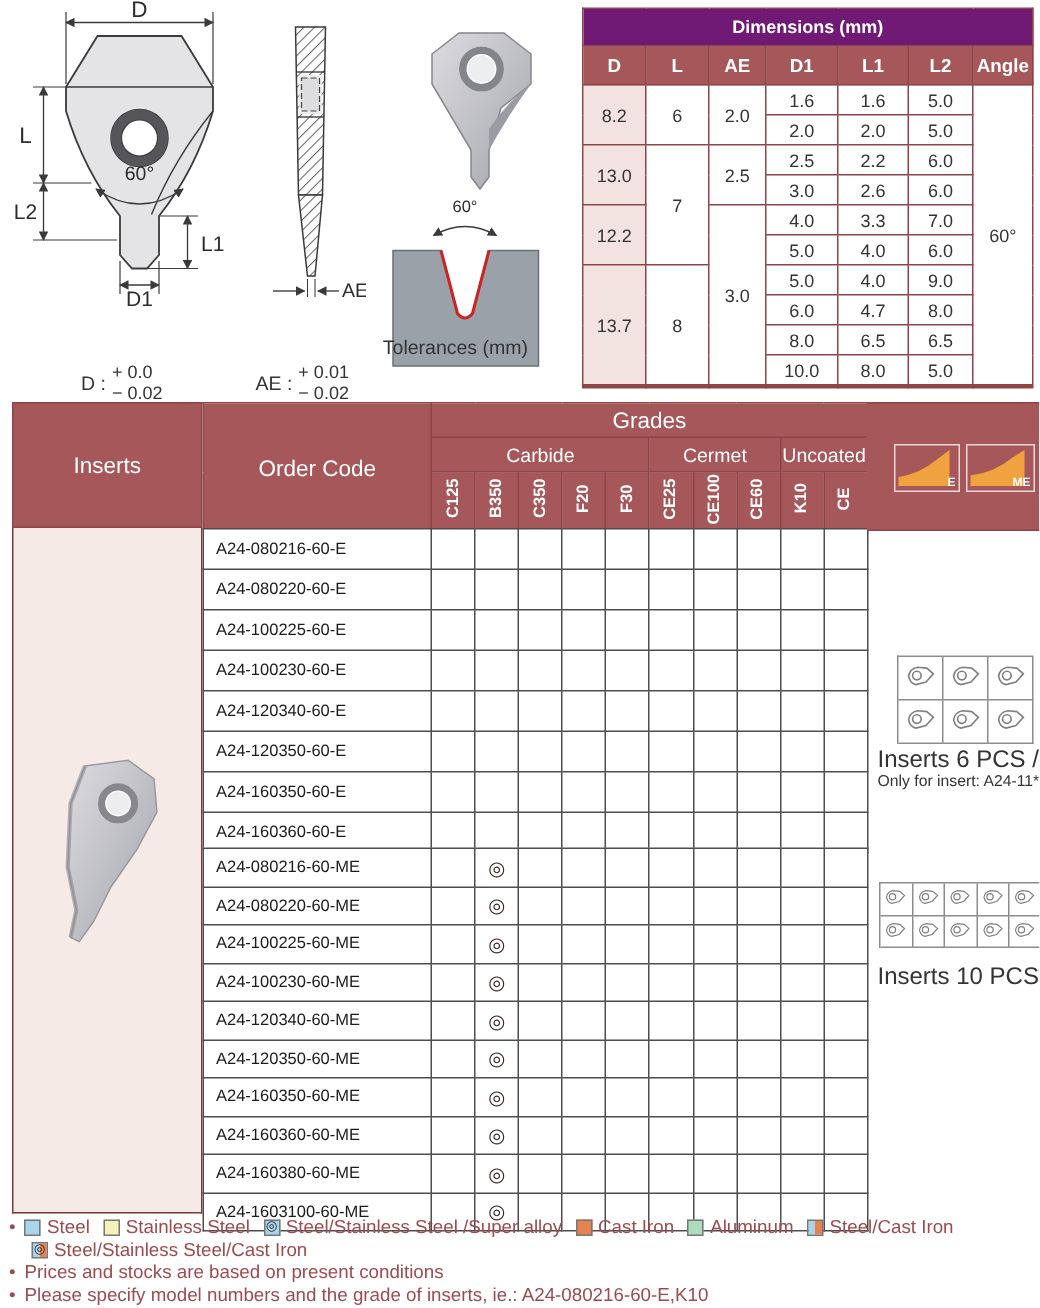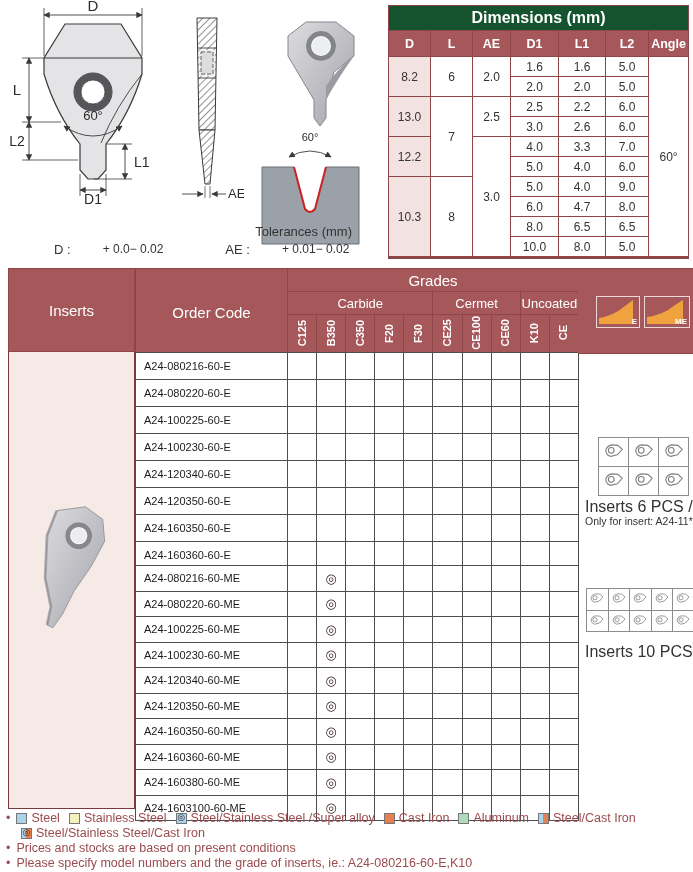--- a/index.html
+++ b/index.html
@@ -4,21 +4,21 @@
 <style>
   html,body{margin:0;padding:0;background:#fff;}
   .page{position:relative;width:693px;height:872px;background:#ffffff;
         font-family:"Liberation Sans",sans-serif;overflow:hidden;}
   .abs{position:absolute;}
 
   
   .dim-table table{border-collapse:collapse;table-layout:fixed;width:300px;}
   .dim-table td,.dim-table th{border:1px solid #8E4548;text-align:center;
       font-size:12px;color:#333;height:19px;padding:0;background:#fff;}
-  .dim-table .title{background:#14532d;color:#fff;font-size:16px;height:24px;font-weight:bold;}
+  .dim-table .title{background:#701a75;color:#fff;font-size:12px;height:24px;font-weight:bold;}
   .dim-table th{background:#A6575A;color:#fff;font-size:12.5px;height:25px;font-weight:bold;}
   .dim-table td.dcol{background:#F3E3E0;}
   .dim-table table{border-bottom:3px solid #8E4548;}
 
   
   .mt{border-collapse:collapse;table-layout:fixed;width:443px;background:#fff;}
   .mt th{background:#A6575A;color:#fff;border:1px solid #8E4548;padding:0;font-weight:normal;}
   .hdr .grades{font-size:15px;height:22px;}
   .hdr .group{font-size:13px;height:22px;}
   .hdr .vcell{height:40px;vertical-align:middle;text-align:center;}
@@ -57,21 +57,21 @@
       display:flex;align-items:center;justify-content:center;}
   .cap{font-size:16px;color:#333;white-space:nowrap;overflow:hidden;}
   .cap.small{font-size:10.5px;}
 
   
   .tol{left:42px;top:200px;width:310px;color:#333;}
   .tol .tt{text-align:right;font-size:13px;margin-bottom:3px;margin-top:24px;}
   .tol .trow{display:flex;gap:62px;padding-left:12px;align-items:center;}
   .tg{display:flex;align-items:center;font-size:13px;}
   .tg .lab{margin-right:4px;}
-  .tg .stack{display:flex;flex-direction:row;font-size:12px;line-height:1.15;margin-left:28px;}
+  .tg .stack{display:flex;flex-direction:column;font-size:12px;line-height:1.15;}
 
   
   .legend{left:6px;top:811px;width:686px;color:#9C4B4F;font-size:12.5px;}
   .lrow{display:flex;align-items:center;height:14px;margin-bottom:1px;}
   .lrow.indent{padding-left:15px;}
   .litem{display:flex;align-items:center;margin-right:9px;white-space:nowrap;}
   .sw{width:11px;height:11px;border:1px solid #777;margin-right:4px;position:relative;
       box-sizing:border-box;flex:none;}
   .sw .s{position:absolute;left:0;top:-1px;width:100%;height:100%;display:flex;align-items:center;
       justify-content:center;font-size:9px;color:#3c2424;line-height:11px;}
@@ -247,21 +247,21 @@
             <td>4.0</td>
             <td>3.3</td>
             <td>7.0</td>
           </tr>
           <tr>
             <td>5.0</td>
             <td>4.0</td>
             <td>6.0</td>
           </tr>
           <tr>
-            <td class="dcol" rowspan="4">10.3</td>
+            <td class="dcol" rowspan="4">13.7</td>
             <td rowspan="4">8</td>
             <td>5.0</td>
             <td>4.0</td>
             <td>9.0</td>
           </tr>
           <tr>
             <td>6.0</td>
             <td>4.7</td>
             <td>8.0</td>
           </tr>

